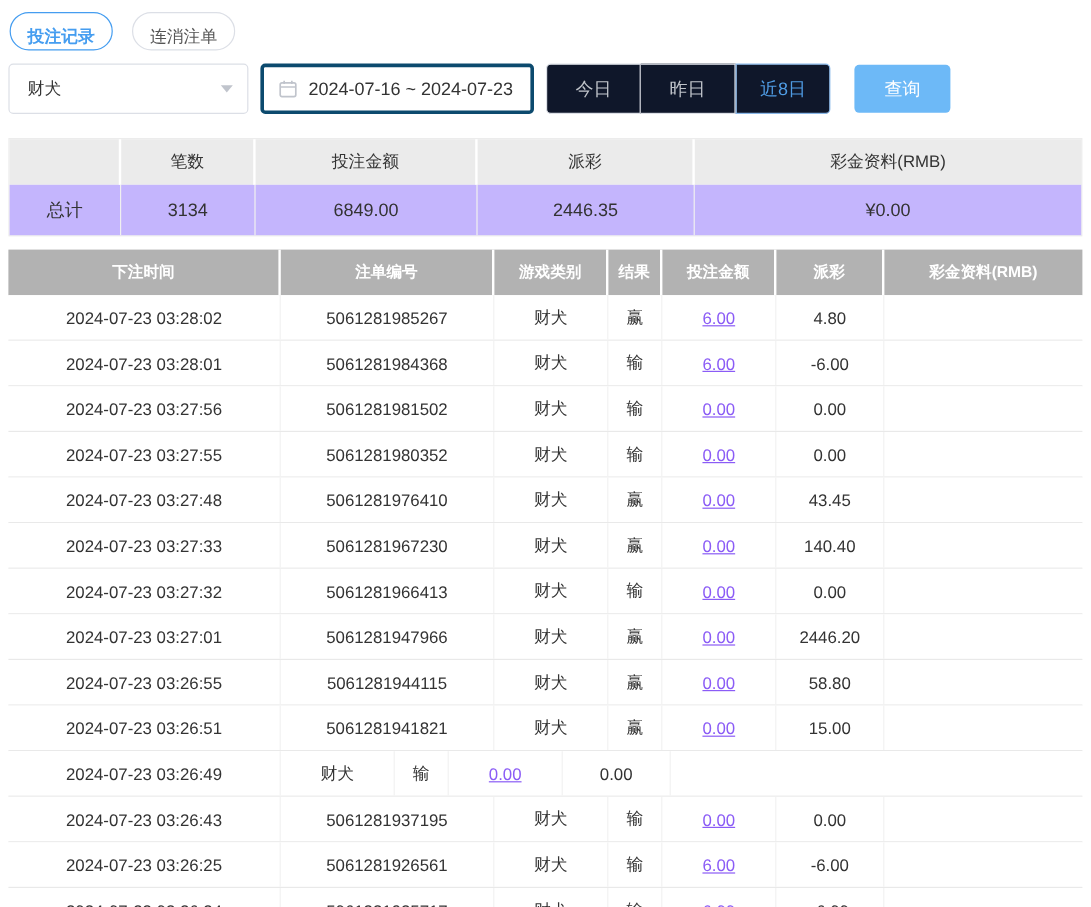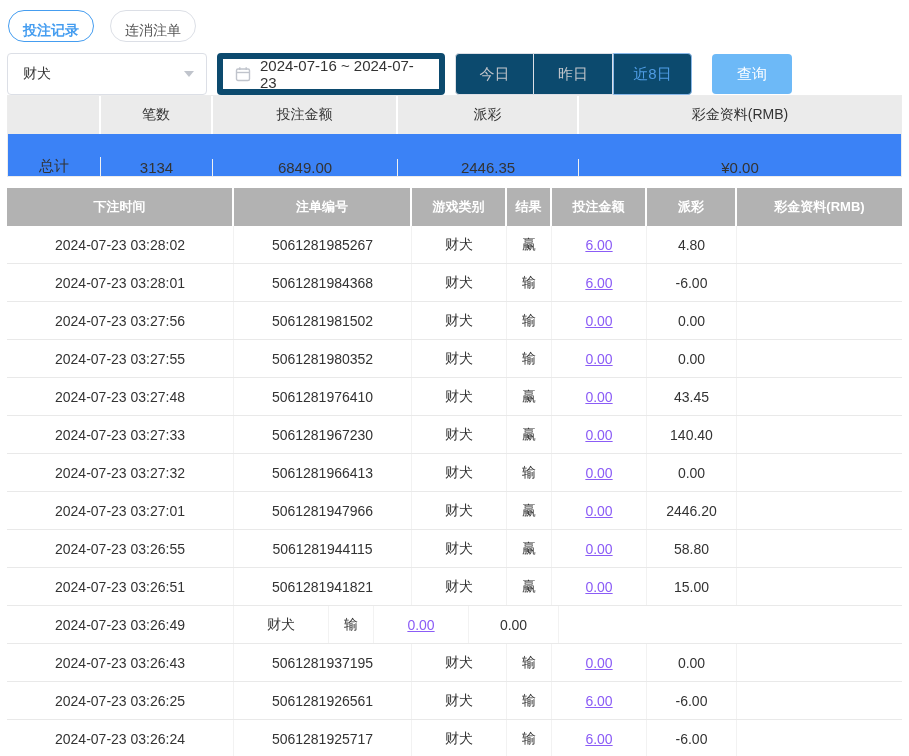--- a/index.html
+++ b/index.html
@@ -13,39 +13,39 @@
     border-radius:16px; background:#fff; font-size:14px; color:#555; cursor:pointer; }
   .tab.active { color:#459df0; border-color:#459df0; font-weight:bold; }
 
   
   .filters { display:flex; align-items:center; margin-top:11px; }
   .select-box { width:200px; height:42px; border:1px solid #dcdfe6; border-radius:4px;
     display:flex; align-items:center; justify-content:space-between; padding:0 12px 0 15px;
     font-size:14px; cursor:pointer; background:#fff; }
   .caret { width:0; height:0; border-left:5px solid transparent; border-right:5px solid transparent;
     border-top:6px solid #c0c4cc; }
-  .date-box { margin-left:10px; width:228px; height:42px; border:6px solid #0c4a6e;
+  .date-box { margin-left:10px; width:228px; height:42px; border:3px solid #0c4a6e;
     border-radius:4px; display:flex; align-items:center; gap:9px; padding:0 12px;
     font-size:15px; cursor:pointer; background:#fff; }
   .btn-group { margin-left:10px; display:flex; }
-  .quick-btn { width:79px; height:42px; background:#0c4a6e; border:1px solid #dcdfe6;
+  .quick-btn { width:79px; height:42px; background:#0f172a; border:1px solid #dcdfe6;
     border-left:none; color:#bfc3c9; font-size:15px; display:flex; align-items:center;
     justify-content:center; cursor:pointer; }
   .quick-btn:first-child { border-left:1px solid #dcdfe6; border-radius:4px 0 0 4px; }
   .quick-btn.active { border:1px solid #8ab8e8; color:#4f9ce4; border-radius:0 4px 4px 0; }
   .search-btn { margin-left:20px; width:80px; height:40px; background:#6db9f7; color:#fff;
     border:none; border-radius:4px; font-size:15px; cursor:pointer; }
 
   
-  .sum-table { border:1px solid #ececec; }
+  .sum-table { margin-top:20px; border:1px solid #ececec; }
   .sum-header { display:flex; background:#ebebeb; height:38px; }
   .sum-header .cell { border-right:2px solid #fff; display:flex; align-items:center;
     justify-content:center; font-size:14px; color:#333; }
   .sum-header .cell:last-child { border-right:none; }
-  .sum-row { display:flex; height:42px; background:#3b82f6;align-items:flex-end; }
+  .sum-row { display:flex; height:42px; background:#c4b5fd; }
   .sum-row .cell { border-right:1px solid #f0f0f0; display:flex; align-items:center;
     justify-content:center; font-size:15px; }
   .sum-row .cell:last-child { border-right:none; }
   .s0{width:93px} .s1{width:112px} .s2{width:185px} .s3{width:181px} .s4{flex:1}
 
   
   .main-table { margin-top:11px; }
   .main-header { display:flex; background:#b2b2b2; height:38px; }
   .main-header .cell { border-right:2px solid #fff; color:#fff; font-size:13px; font-weight:bold;
     display:flex; align-items:center; justify-content:center; }

